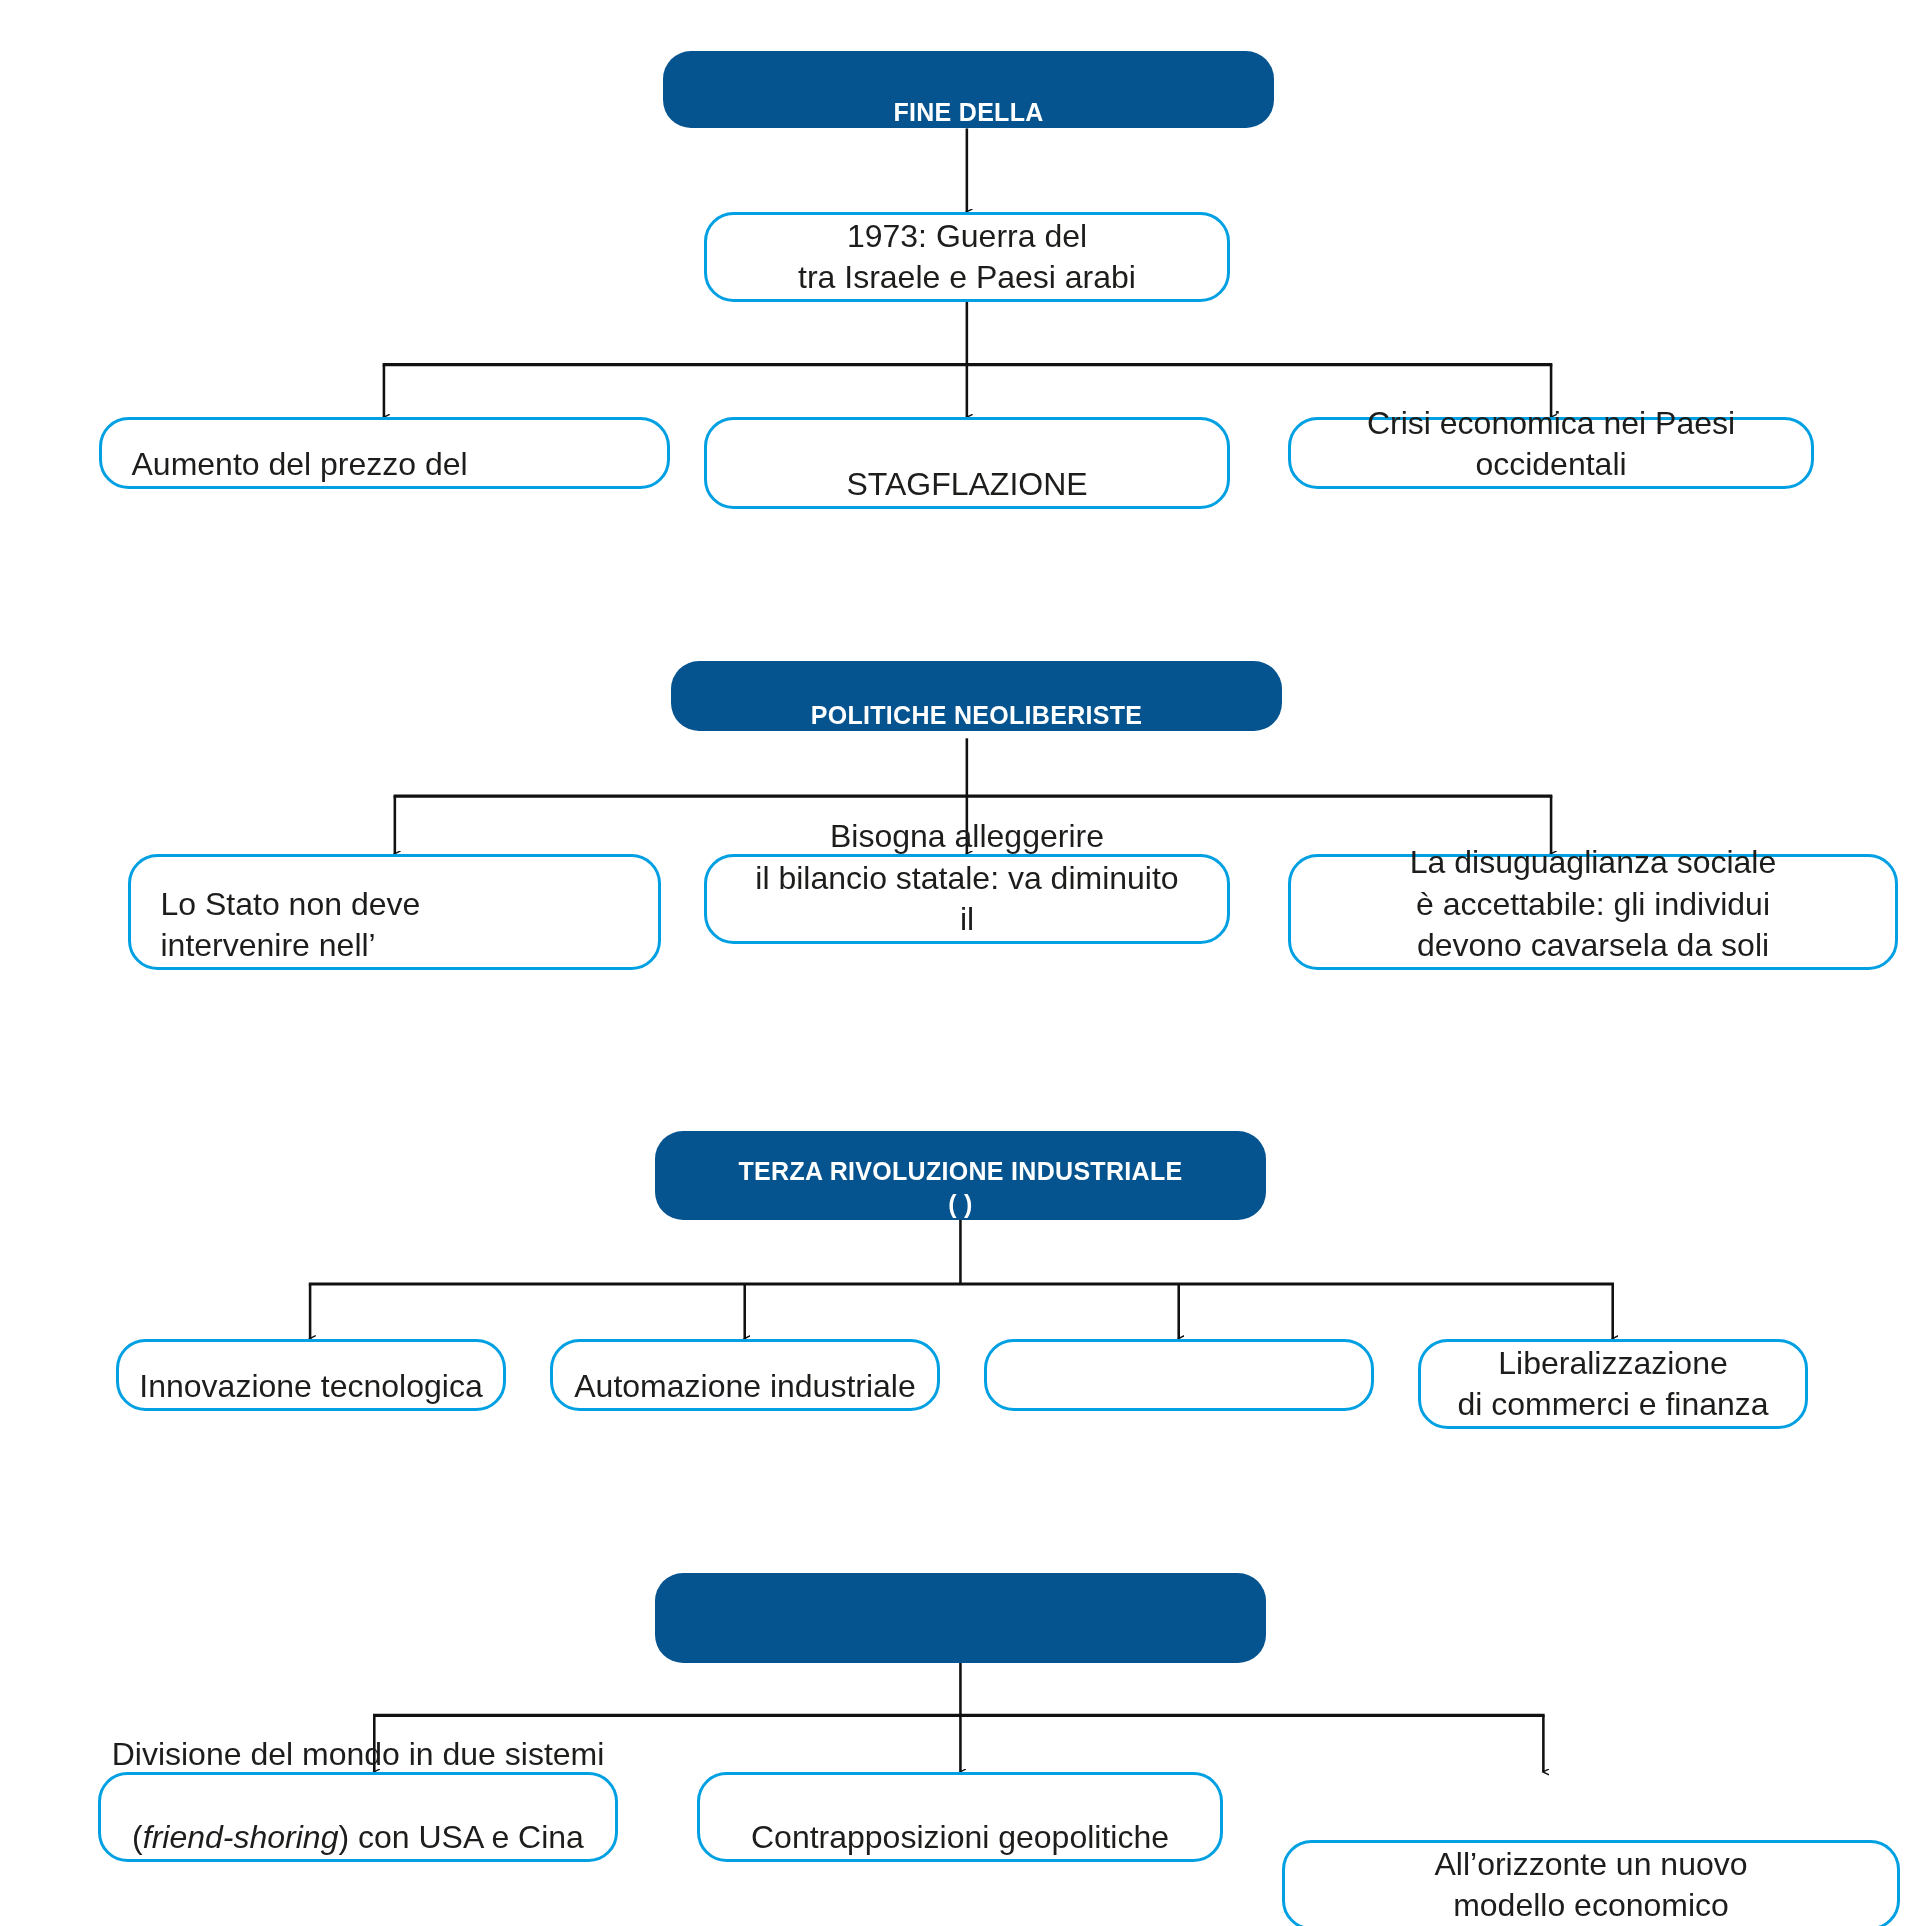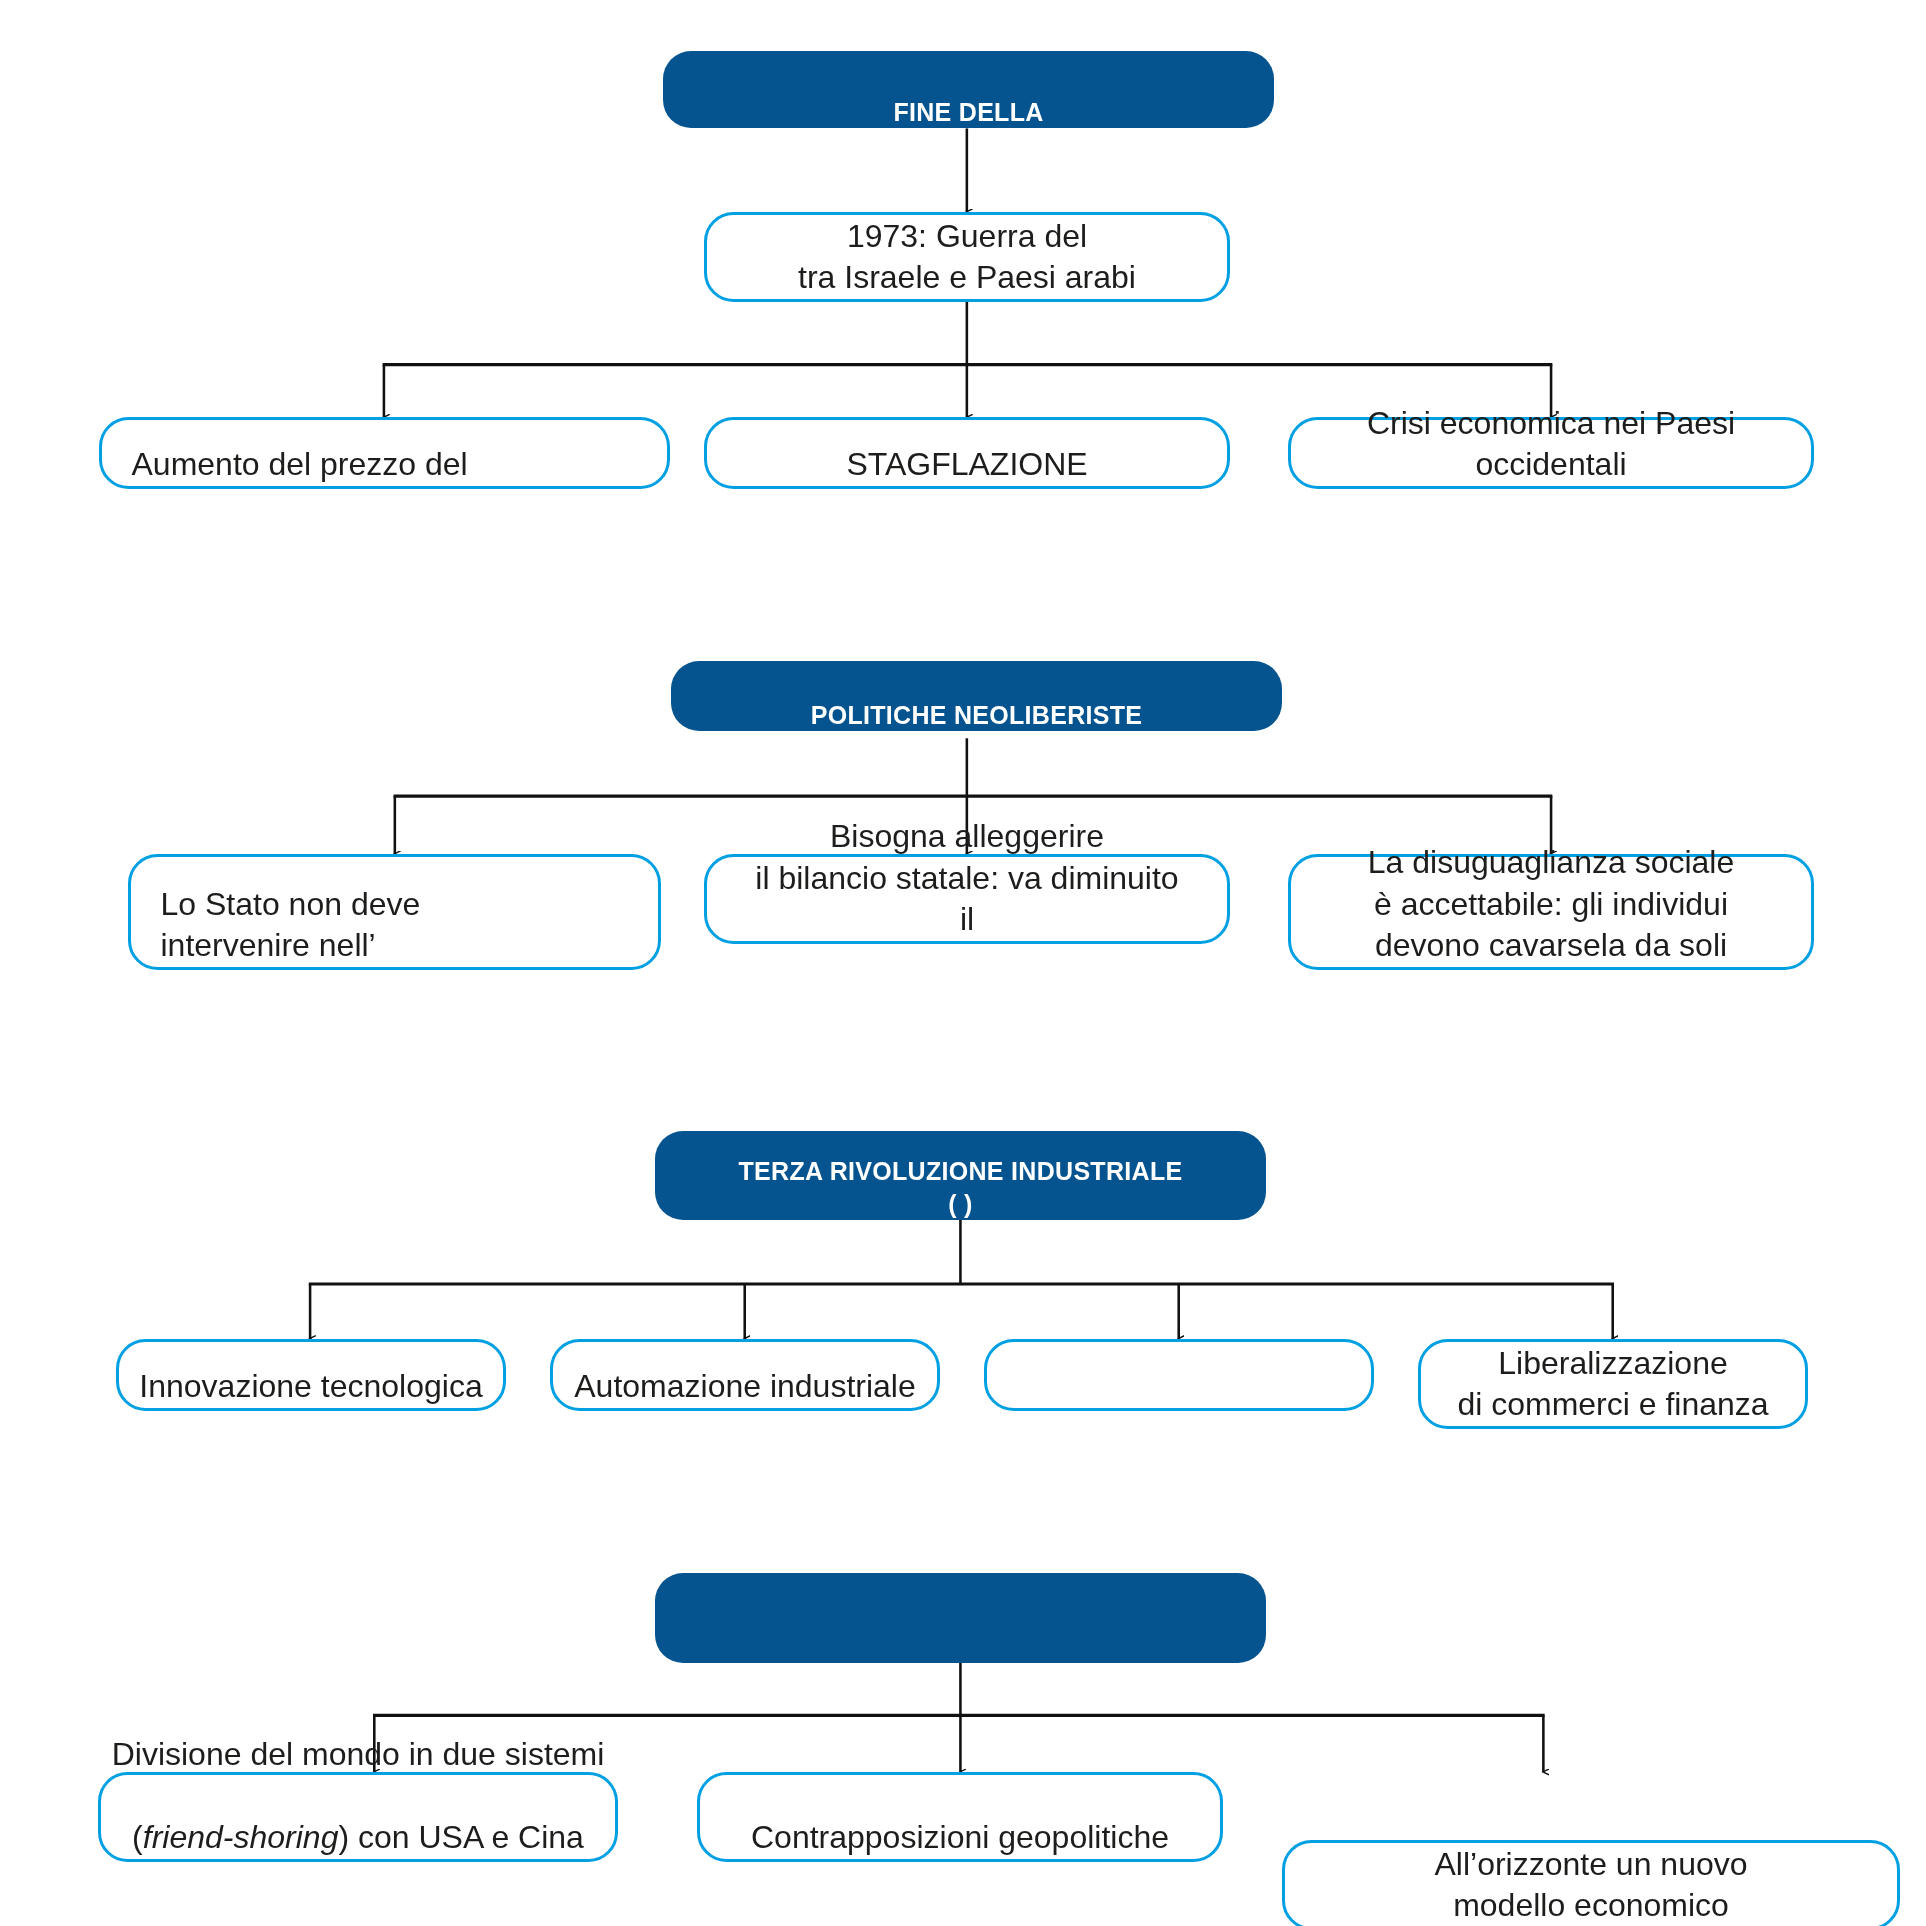--- a/index.html
+++ b/index.html
@@ -127,21 +127,21 @@
 
   <div class="node leaf" style="left:704px; top:212px; width:526px; height:90px;">
     <span class="node-text">1973: Guerra del
 tra Israele e Paesi arabi</span>
   </div>
 
   <div class="node leaf align-left" style="left:99px; top:417px; width:571px; height:72px;">
     <span class="node-text">Aumento del prezzo del</span>
   </div>
 
-  <div class="node leaf" style="left:704px; top:417px; width:526px; height:72px;">
+  <div class="node leaf" style="left:704px; top:417px; width:526px; height:92px;">
     <span class="node-text">STAGFLAZIONE</span>
   </div>
 
   <div class="node leaf" style="left:1288px; top:417px; width:526px; height:72px;">
     <span class="node-text">Crisi economica nei Paesi occidentali</span>
   </div>
 
   <div class="node header" style="left:663px; top:661px; width:611px; height:70px;margin-left:8px;">
     <span class="node-text">POLITICHE NEOLIBERISTE</span>
   </div>
@@ -150,21 +150,21 @@
     <span class="node-text">Lo Stato non deve
 intervenire nell’</span>
   </div>
 
   <div class="node leaf" style="left:704px; top:854px; width:526px; height:90px;">
     <span class="node-text">Bisogna alleggerire
 il bilancio statale: va diminuito
 il</span>
   </div>
 
-  <div class="node leaf" style="left:1288px; top:854px; width:526px; height:116px;">
+  <div class="node leaf" style="left:1288px; top:854px; width:610px; height:116px;">
     <span class="node-text">La disuguaglianza sociale
 è accettabile: gli individui
 devono cavarsela da soli</span>
   </div>
 
   <div class="node header" style="left:655px; top:1131px; width:611px; height:89px;">
     <span class="node-text">TERZA RIVOLUZIONE INDUSTRIALE
 (                        )</span>
   </div>
 

